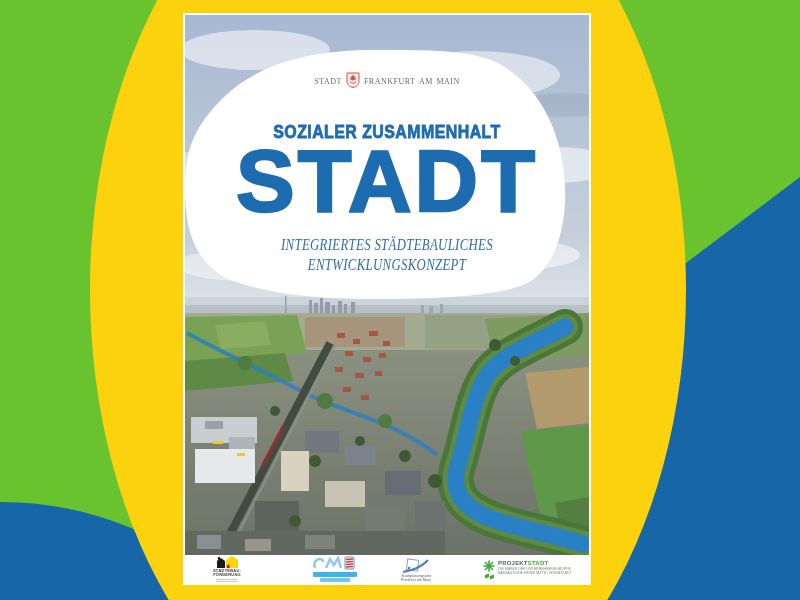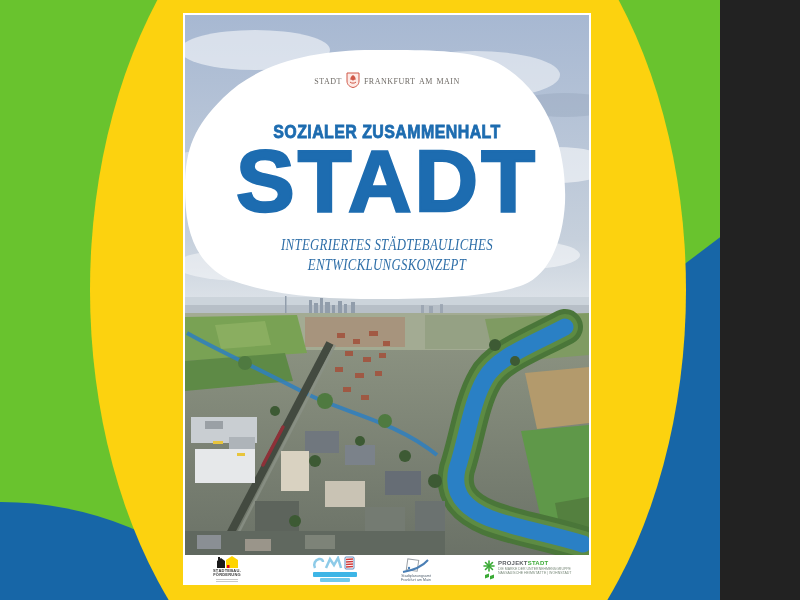--- a/index.html
+++ b/index.html
@@ -1,16 +1,16 @@
 <!DOCTYPE html>
 <html><head>
 <meta charset="utf-8">
 <style>
   html,body{margin:0;padding:0;background:#222;}
-  .stage{position:relative;width:720px;height:600px;overflow:hidden;
+  .stage{position:relative;width:800px;height:600px;overflow:hidden;
          font-family:"Liberation Sans", sans-serif;background:#69c32e;}
   .bg{position:absolute;left:0;top:0;}
   
   .cover{position:absolute;left:183px;top:13px;width:408px;height:572px;background:#fff;}
   .photo{position:absolute;left:2px;top:2px;width:404px;height:540px;display:block;}
   .blob{position:absolute;left:0;top:0;width:408px;height:300px;display:block;}
   .titleblock{position:absolute;left:0;top:0;width:408px;text-align:center;color:#1d6cb0;}
   .publisher{position:absolute;top:59px;left:0;width:408px;display:flex;align-items:center;
              justify-content:center;gap:4px;color:#6f6b66;}
   .pub-word{font-family:"Liberation Serif",serif;font-variant:small-caps;font-size:12px;

